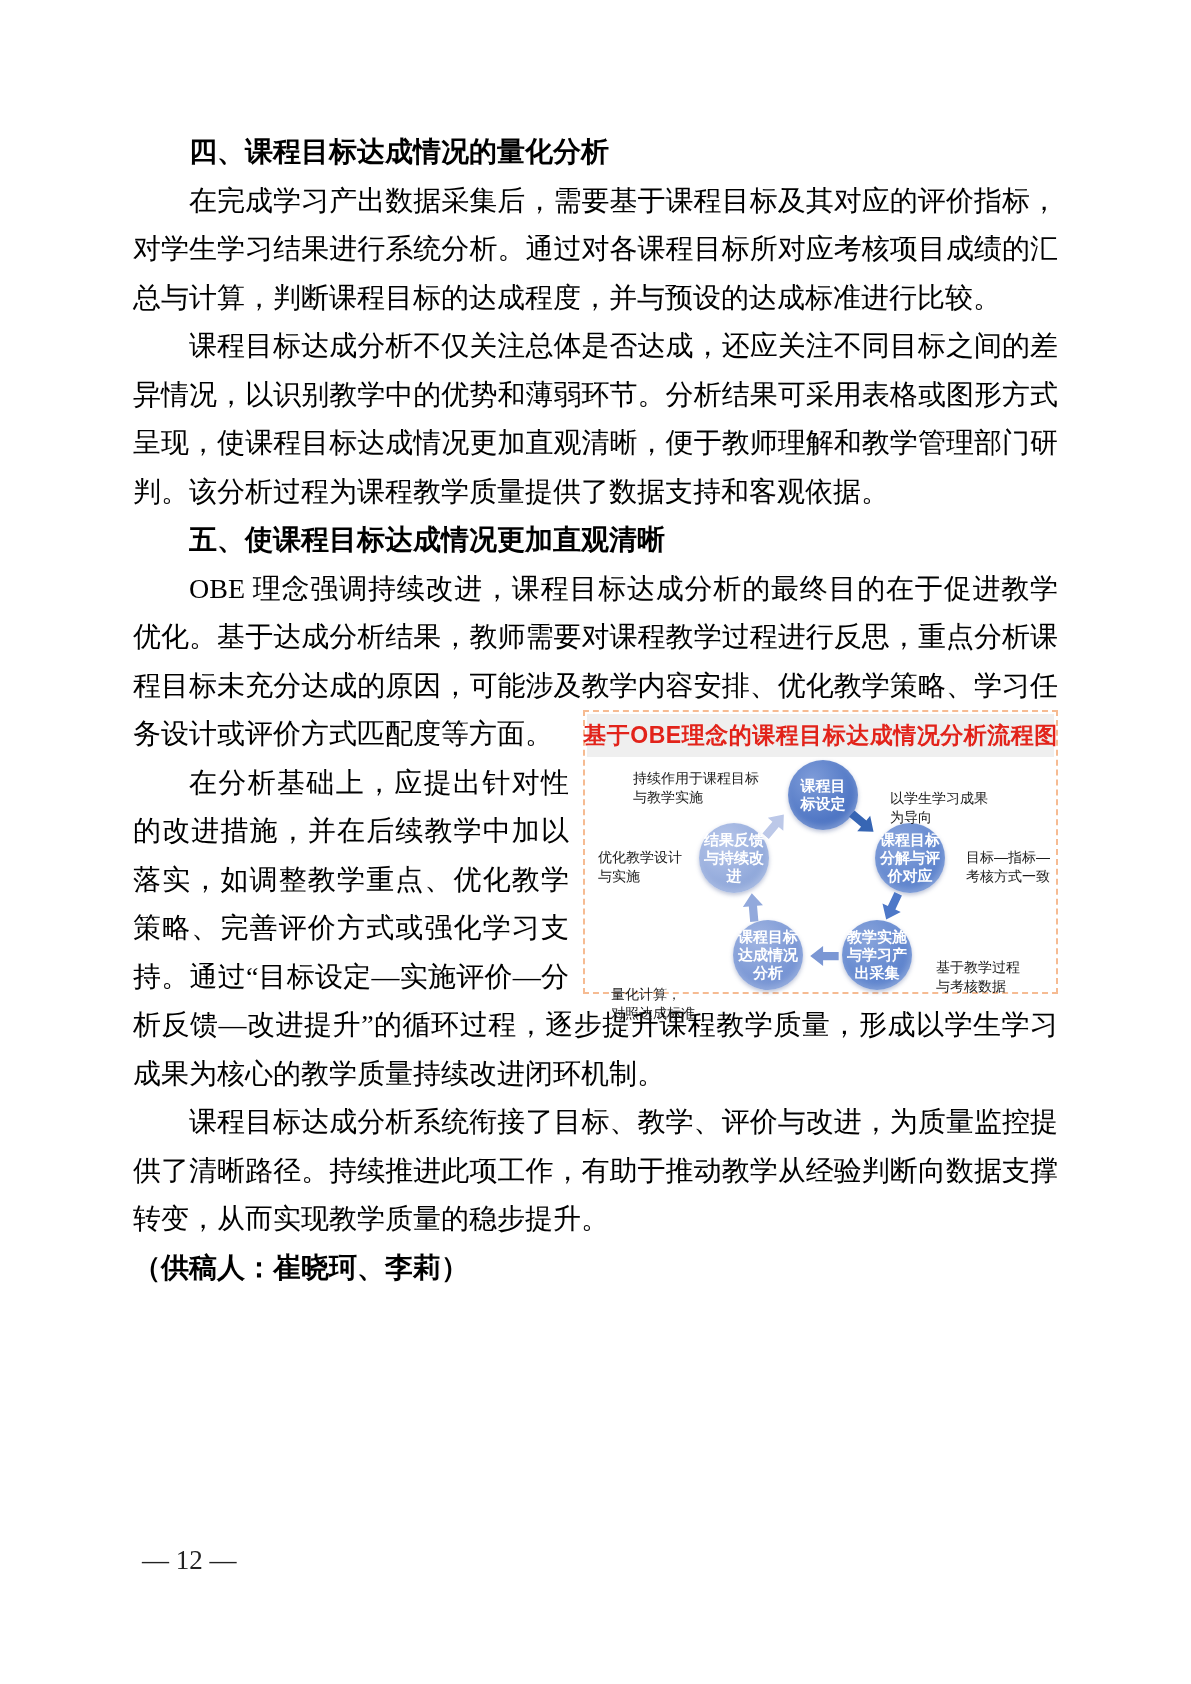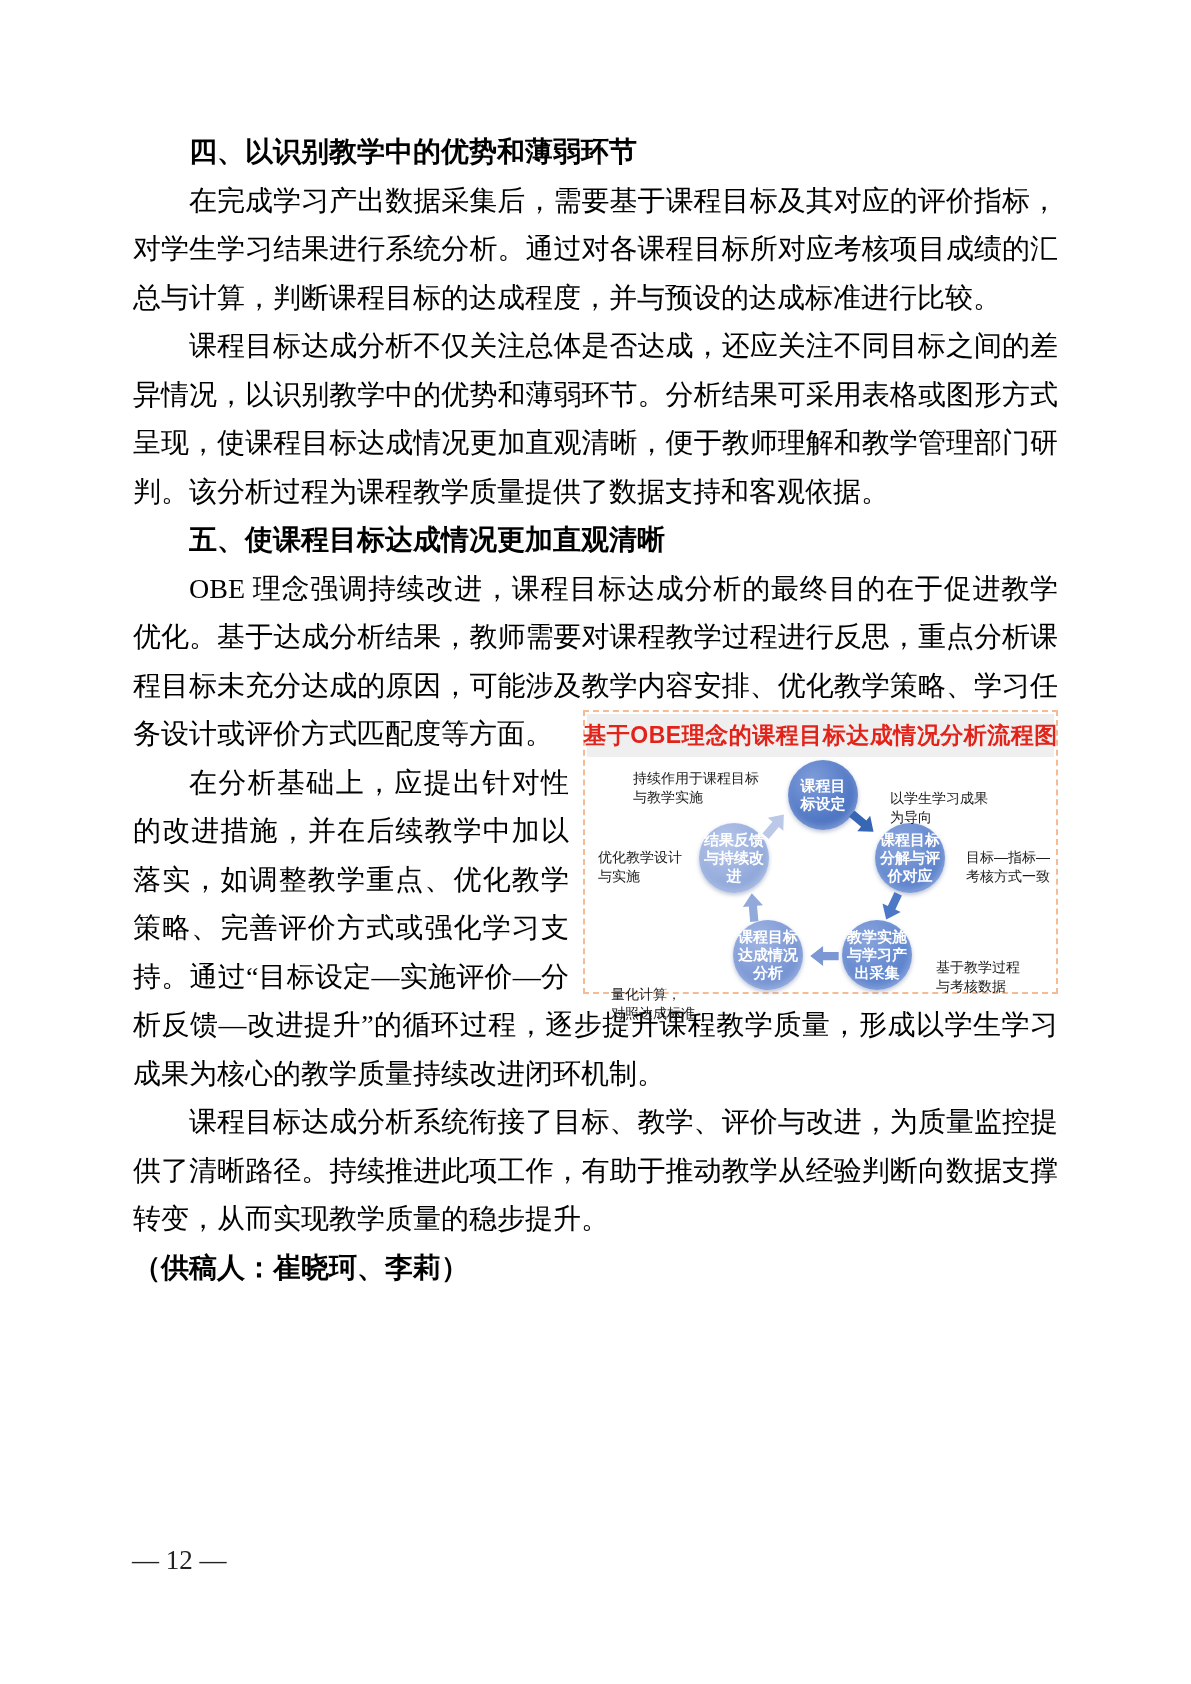--- a/index.html
+++ b/index.html
@@ -25,21 +25,21 @@
     text-indent:2em;
     font-family:"Liberation Sans","DejaVu Sans",sans-serif;
     font-weight:700;
   }
   .contributor{
     padding-right:16px;
     font-weight:700;
   }
   .page-number{
     position:absolute;
-    left:132px;top:1545px;
+    left:142px;top:1545px;
     font-size:27px;
     color:#222;
     font-family:"Liberation Serif","DejaVu Serif",serif;
   }
 
   
   .flow-figure{
     float:right;
     display:block;
     position:relative;
@@ -111,21 +111,21 @@
   .fa4 polygon{fill:#92a9dc;}
   .fa5 polygon{fill:#bcc8e8;}
 </style>
 </head>
 <body>
 
 <div class="page">
   <div class="content">
 
 
-    <p class="heading">四、以识别教学中的优势和薄弱环节</p>
+    <p class="heading">四、课程目标达成情况的量化分析</p>
 
     <p class="body-p">在完成学习产出数据采集后，需要基于课程目标及其对应的评价指标，对学生学习结果进行系统分析。通过对各课程目标所对应考核项目成绩的汇总与计算，判断课程目标的达成程度，并与预设的达成标准进行比较。</p>
 
     <p class="body-p">课程目标达成分析不仅关注总体是否达成，还应关注不同目标之间的差异情况，以识别教学中的优势和薄弱环节。分析结果可采用表格或图形方式呈现，使课程目标达成情况更加直观清晰，便于教师理解和教学管理部门研判。该分析过程为课程教学质量提供了数据支持和客观依据。</p>
 
     <p class="heading">五、使课程目标达成情况更加直观清晰</p>
 
     <p class="body-p">
       <span>OBE 理念强调持续改进，课程目标达成分析的最终目的在于促进教学优化。基于达成分析结果，教师需要对课程教学过程进行反思，重点分析课程目标未充分达成的原因，可能涉及教学内容安排、优化教学策略、学习任务</span><span class="flow-figure">
 

